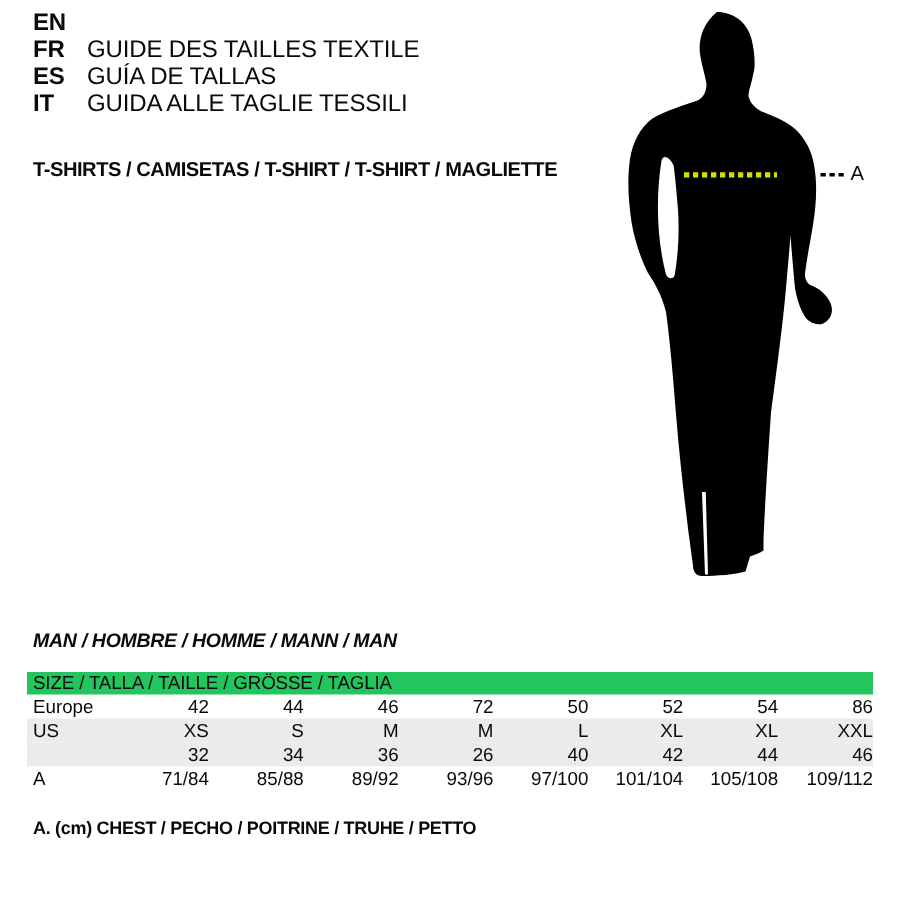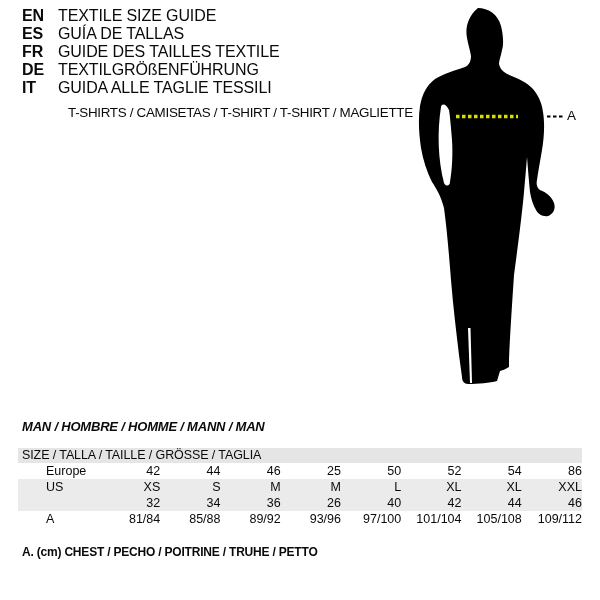--- a/index.html
+++ b/index.html
@@ -13,61 +13,56 @@
   }
 
   
   .lang-list { position: absolute; left: 22px; top: 7px; }
   .lang-row { display: flex; height: 18px; line-height: 18px; font-size: 16px; letter-spacing: -0.1px; }
   .lang-code { width: 36px; font-weight: 700; }
   .lang-label { white-space: nowrap; }
 
   
   .categories { position: absolute; left: 22px; top: 104px; }
-  .cat-line { font-size: 13.4px; font-weight: 400; line-height: 18px; letter-spacing: -0.3px; white-space: nowrap; margin-left: 46px; }
+  .cat-line { font-size: 13.4px; font-weight: 700; line-height: 18px; letter-spacing: -0.3px; white-space: nowrap; }
 
   
   .figure-svg { position: absolute; left: 0; top: 0; width: 600px; height: 600px; }
 
   
   .measure-label { position: absolute; left: 567px; top: 108px; font-size: 13.5px; font-weight: 500; }
 
   
   .section-title { position: absolute; left: 22px; top: 419px; font-size: 13px; font-weight: 700; letter-spacing: -0.2px; white-space: nowrap; font-style: italic; }
 
   
   .size-table { position: absolute; left: 18px; top: 448px; width: 564px; font-size: 12.5px; }
   .trow { display: flex; height: 16px; line-height: 16px; }
-  .trow.header { height: 15px; line-height: 15px; background: #e5e5e5; padding-left: 4px; letter-spacing: -0.1px; }
+  .trow.header { height: 15px; line-height: 15px; background: #22c55e; padding-left: 4px; letter-spacing: -0.1px; }
   .trow.shaded { background: #ebebeb; }
-  .tlbl { width: 58px; padding-left: 4px; text-align: left; margin-left: 24px; }
+  .tlbl { width: 58px; padding-left: 4px; text-align: left; }
   .tval { flex: 1 1 0; text-align: right; white-space: nowrap; }
 
   
   .footnote { position: absolute; left: 22px; top: 545px; font-size: 12px; font-weight: 700; letter-spacing: -0.2px; white-space: nowrap; }
 </style>
 </head>
 <body>
 
 <div class="lang-list">
   <div class="lang-row">
     <span class="lang-code">EN</span>
-    <span class="lang-label">TEXTILE SIZE GUIDE</span>
-  </div>
-  <div class="lang-row">
-    <span class="lang-code">ES</span>
-    <span class="lang-label">GUÍA DE TALLAS</span>
   </div>
   <div class="lang-row">
     <span class="lang-code">FR</span>
     <span class="lang-label">GUIDE DES TAILLES TEXTILE</span>
   </div>
   <div class="lang-row">
-    <span class="lang-code">DE</span>
-    <span class="lang-label">TEXTILGRÖßENFÜHRUNG</span>
+    <span class="lang-code">ES</span>
+    <span class="lang-label">GUÍA DE TALLAS</span>
   </div>
   <div class="lang-row">
     <span class="lang-code">IT</span>
     <span class="lang-label">GUIDA ALLE TAGLIE TESSILI</span>
   </div>
 </div>
 
 <div class="categories">
   <div class="cat-line">T-SHIRTS / CAMISETAS / T-SHIRT / T-SHIRT / MAGLIETTE</div>
 </div>
@@ -134,21 +129,21 @@
 <div class="size-table">
   <div class="trow header">
     <span>SIZE / TALLA / TAILLE / GRÖSSE / TAGLIA</span>
   </div>
 
   <div class="trow">
     <span class="tlbl">Europe</span>
     <span class="tval">42</span>
     <span class="tval">44</span>
     <span class="tval">46</span>
-    <span class="tval">25</span>
+    <span class="tval">72</span>
     <span class="tval">50</span>
     <span class="tval">52</span>
     <span class="tval">54</span>
     <span class="tval">86</span>
   </div>
 
   <div class="trow shaded">
     <span class="tlbl">US</span>
     <span class="tval">XS</span>
     <span class="tval">S</span>
@@ -167,21 +162,21 @@
     <span class="tval">36</span>
     <span class="tval">26</span>
     <span class="tval">40</span>
     <span class="tval">42</span>
     <span class="tval">44</span>
     <span class="tval">46</span>
   </div>
 
   <div class="trow">
     <span class="tlbl">A</span>
-    <span class="tval">81/84</span>
+    <span class="tval">71/84</span>
     <span class="tval">85/88</span>
     <span class="tval">89/92</span>
     <span class="tval">93/96</span>
     <span class="tval">97/100</span>
     <span class="tval">101/104</span>
     <span class="tval">105/108</span>
     <span class="tval">109/112</span>
   </div>
 </div>
 

